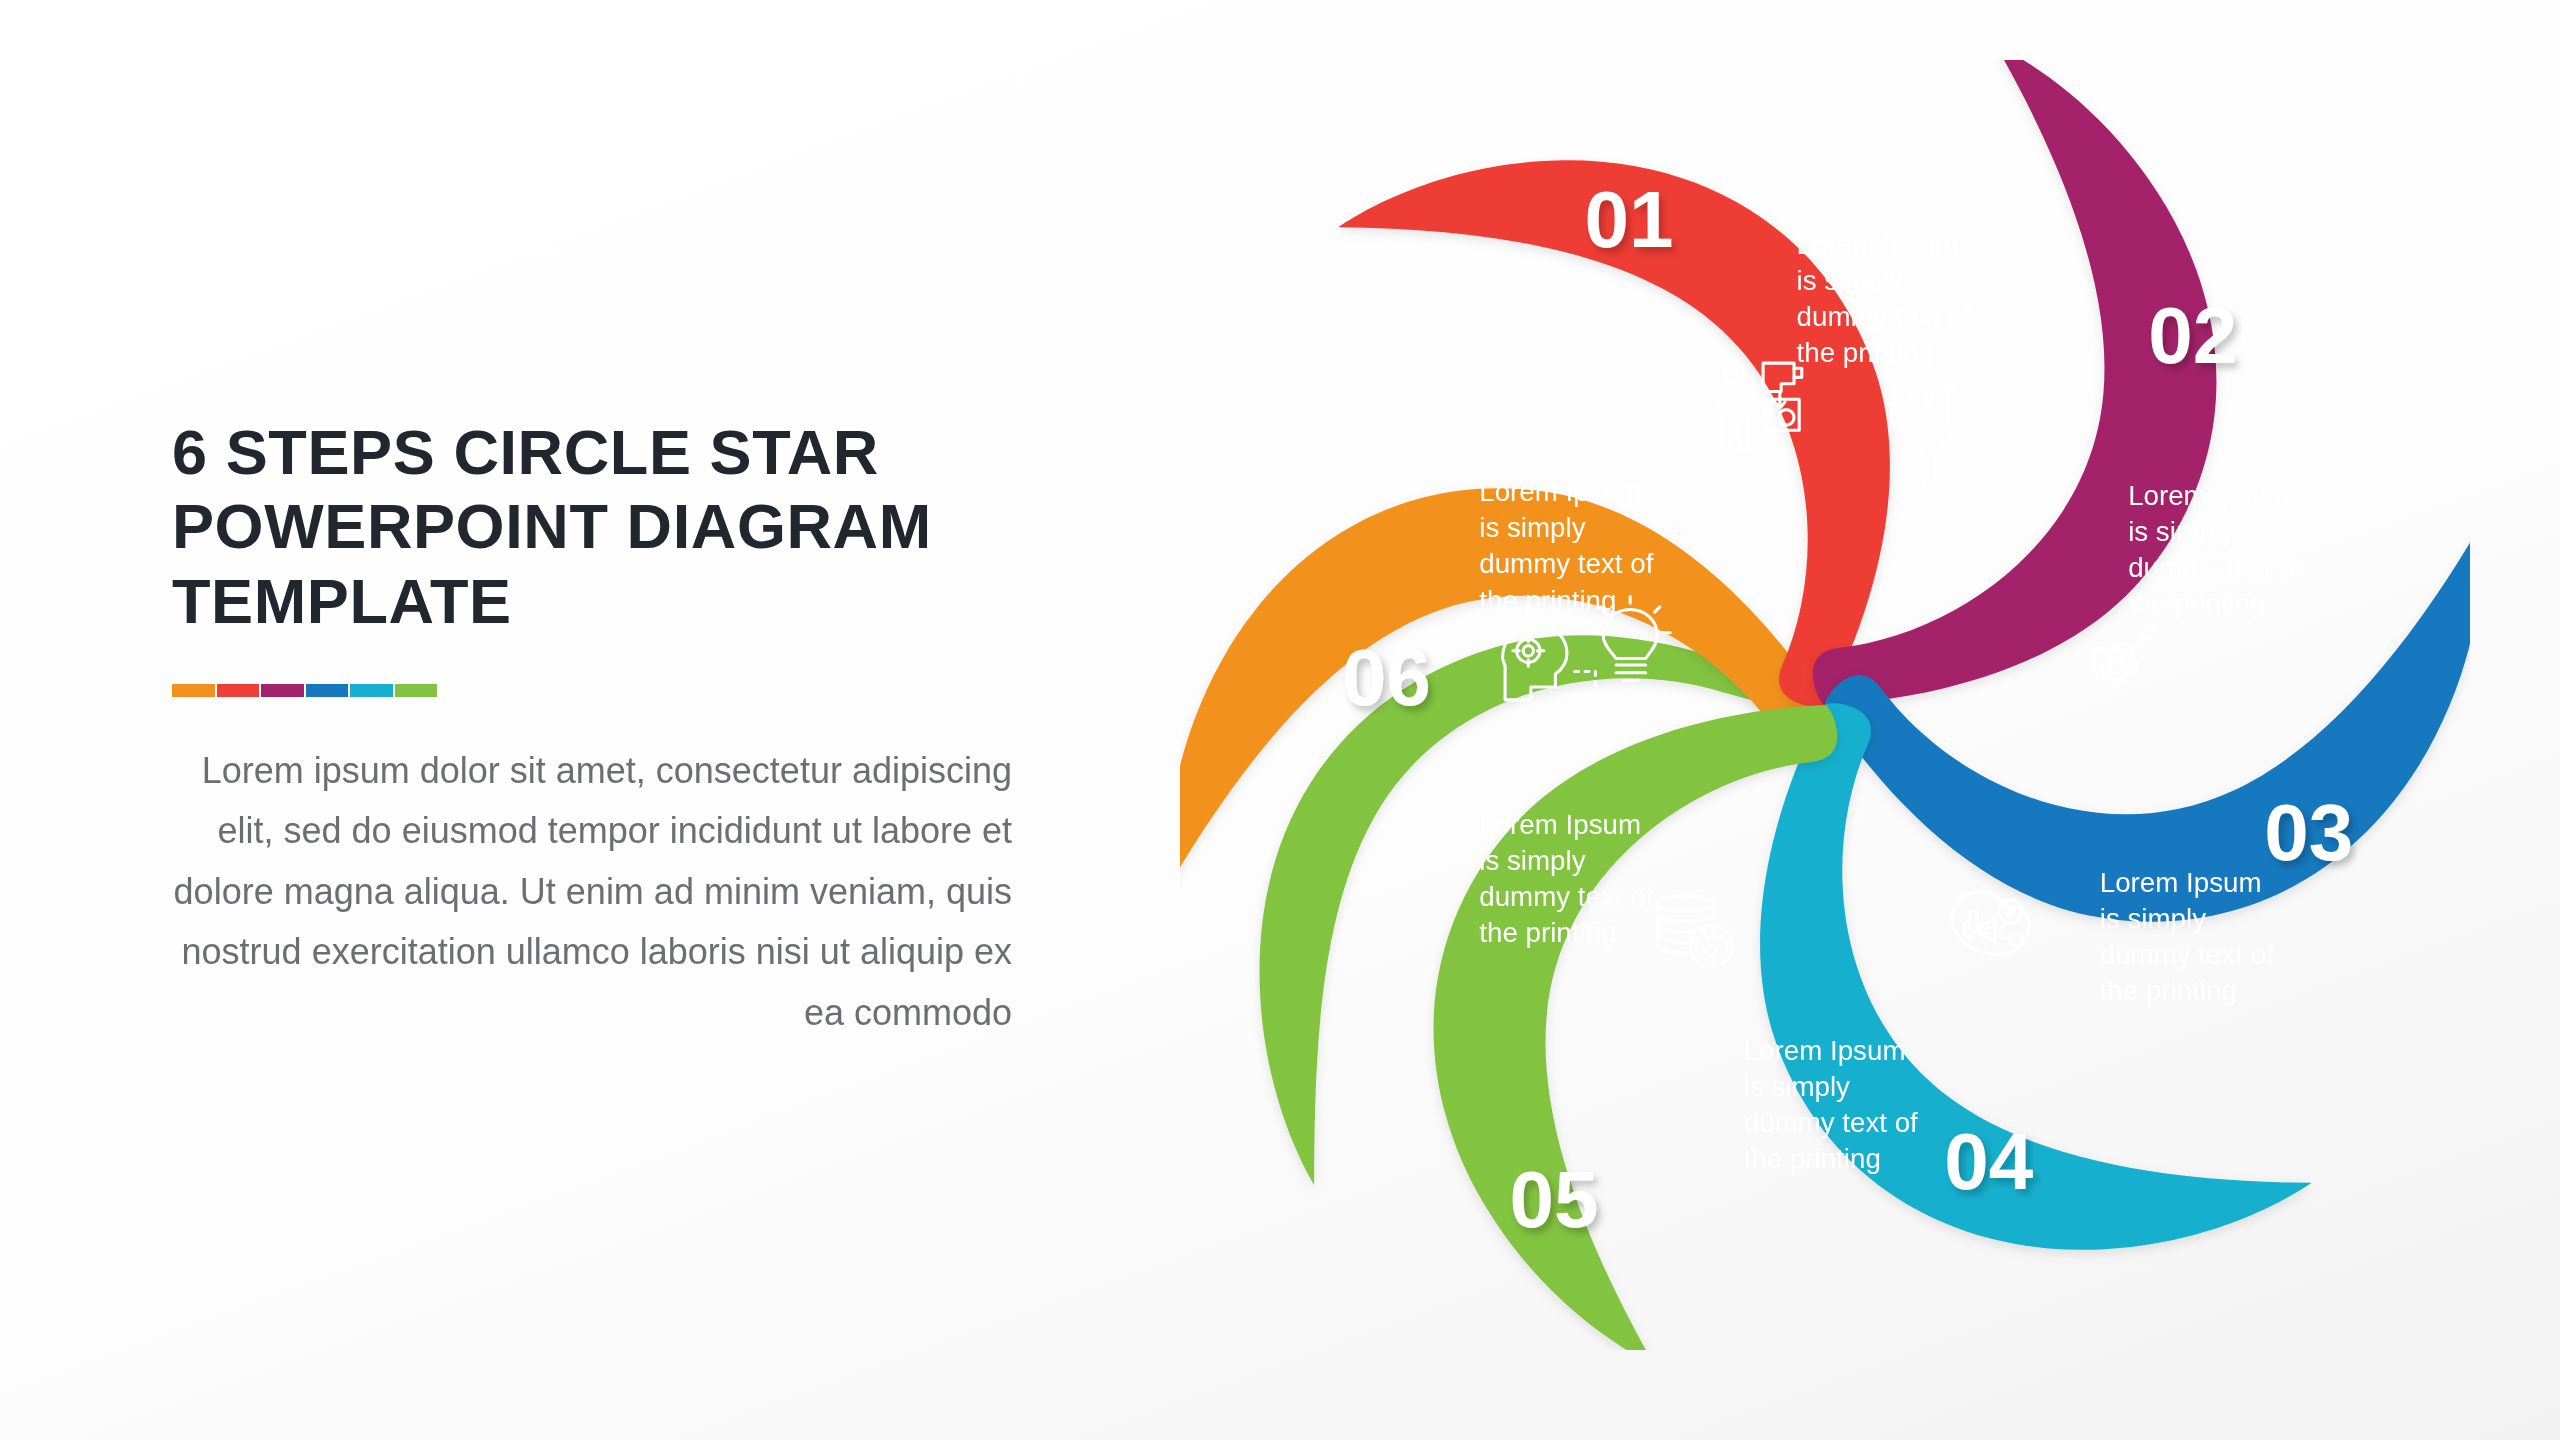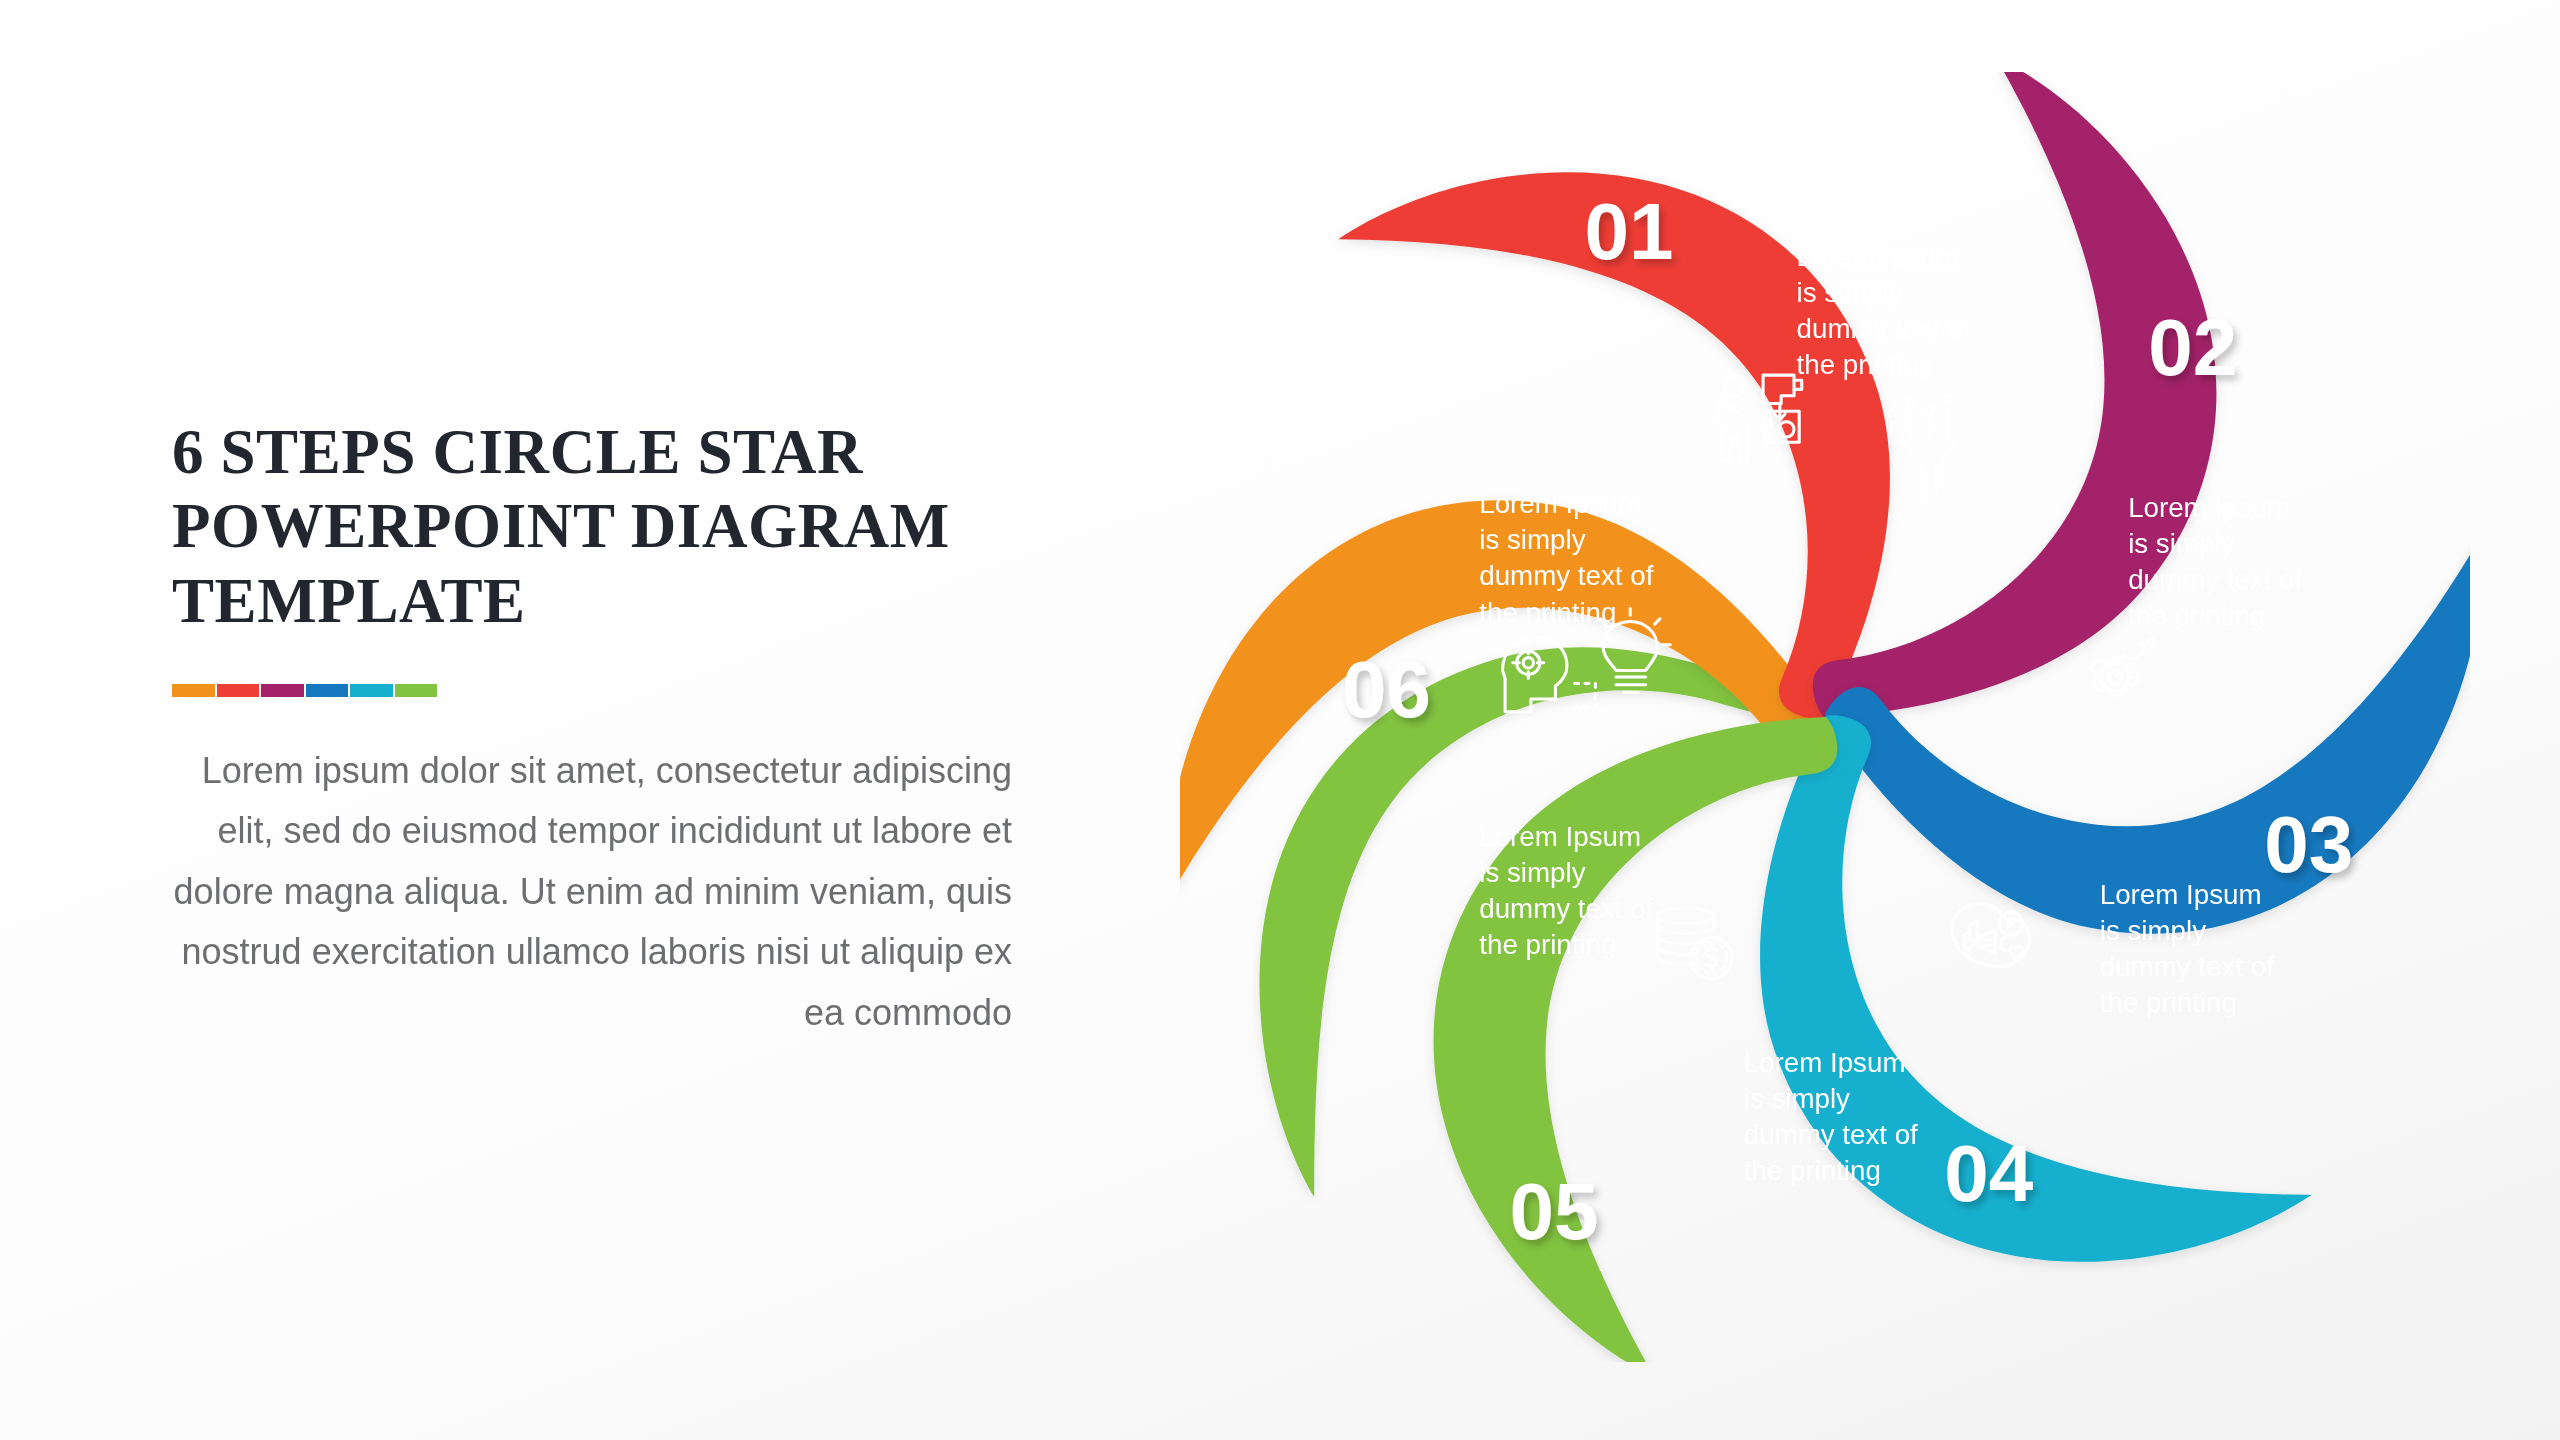--- a/index.html
+++ b/index.html
@@ -47,21 +47,21 @@
     color: #6d6e71;
     margin: 0;
     max-width: 840px;
     text-align: right;
   }
 
   
   .diagram {
     position: absolute;
     left: 1180px;
-    top: 72px;
+    top: 60px;
     width: 1290px;
     height: 1290px;
     text-decoration: underline;
   }
   .diagram svg { display: block; width: 100%; height: 100%; }
 
   .seg-num {
     font-family: "Liberation Sans", sans-serif;
     font-size: 62px;
     font-weight: bold;
@@ -79,21 +79,21 @@
     stroke-linecap: round;
     stroke-linejoin: round;
   }
 </style>
 </head>
 <body>
 
 <div id="slide">
 
   <div class="left-col">
-    <h1 class="page-title" style="color: rgb(34, 38, 46); font-family: Liberation Serif, serif;">6 STEPS CIRCLE STAR POWERPOINT DIAGRAM TEMPLATE</h1>
+    <h1 class="page-title" style="color: rgb(34, 38, 46);">6 STEPS CIRCLE STAR POWERPOINT DIAGRAM TEMPLATE</h1>
 
     <div class="accent-bar">
       <span class="accent-seg" style="background: rgb(242, 146, 29);"></span>
       <span class="accent-seg" style="background: rgb(238, 62, 53);"></span>
       <span class="accent-seg" style="background: rgb(163, 34, 105);"></span>
       <span class="accent-seg" style="background: rgb(21, 120, 190);"></span>
       <span class="accent-seg" style="background: rgb(22, 175, 206);"></span>
       <span class="accent-seg" style="background: rgb(130, 195, 65);"></span>
     </div>
 

